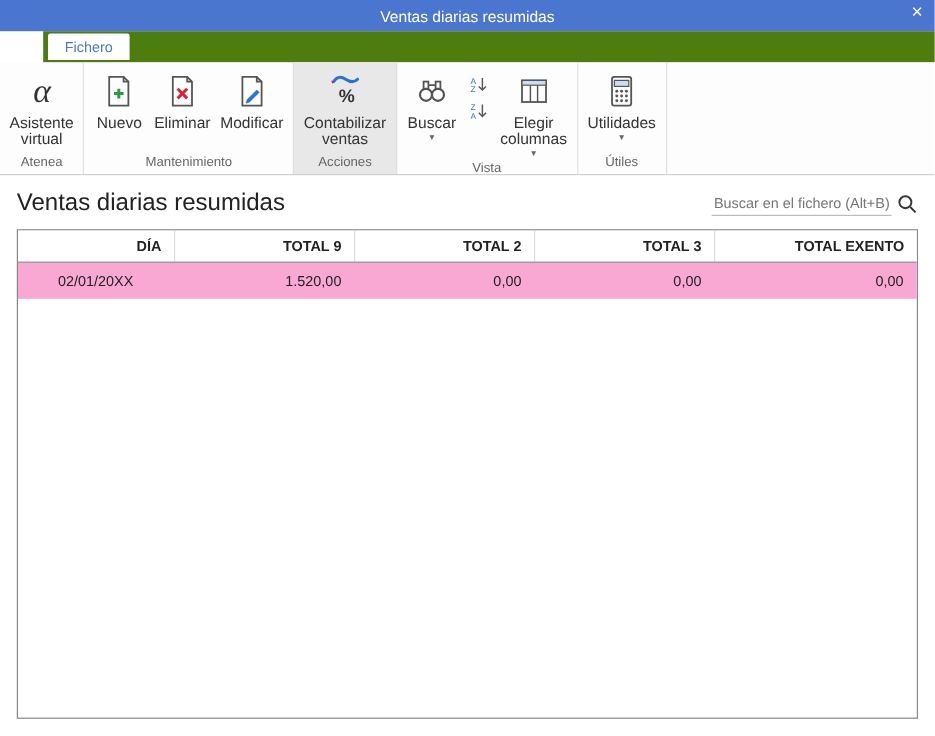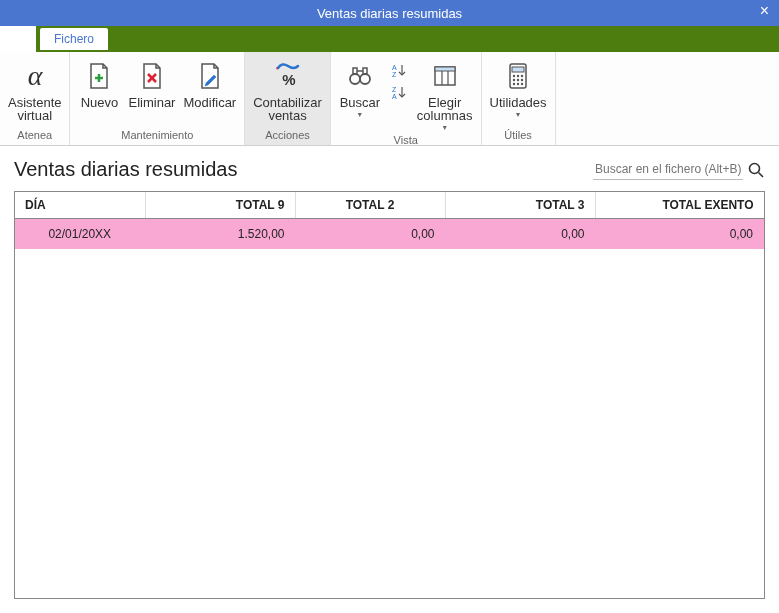--- a/index.html
+++ b/index.html
@@ -172,34 +172,34 @@
   thead th {
     font-size: 12px;
     font-weight: 700;
     color: #222;
     padding: 6px 10px;
     border-bottom: 1px solid #888;
     border-right: 1px solid #ddd;
     background: #fff;
     text-align: right;
   }
-  thead th:first-child { text-align: left; }
+  thead th:first-child { text-align: right; }
   thead th:last-child { border-right: none; }
   tbody td {
     font-size: 12px;
     padding: 8px 10px;
     border-right: 1px solid transparent;
     text-align: right;
     background: #f9a8d4;
     color: #222;
   }
   tbody td:first-child { text-align: center; }
   .col-dia { width: 130px; }
   .col-t1 { width: 150px; }
-  .col-t2 { width: 150px; text-align: center; }
+  .col-t2 { width: 150px; }
   .col-t3 { width: 150px; }
 </style>
 </head>
 <body>
 
 <div class="titlebar">
   <span class="title">Ventas diarias resumidas</span>
   <span class="close">×</span>
 </div>
 

